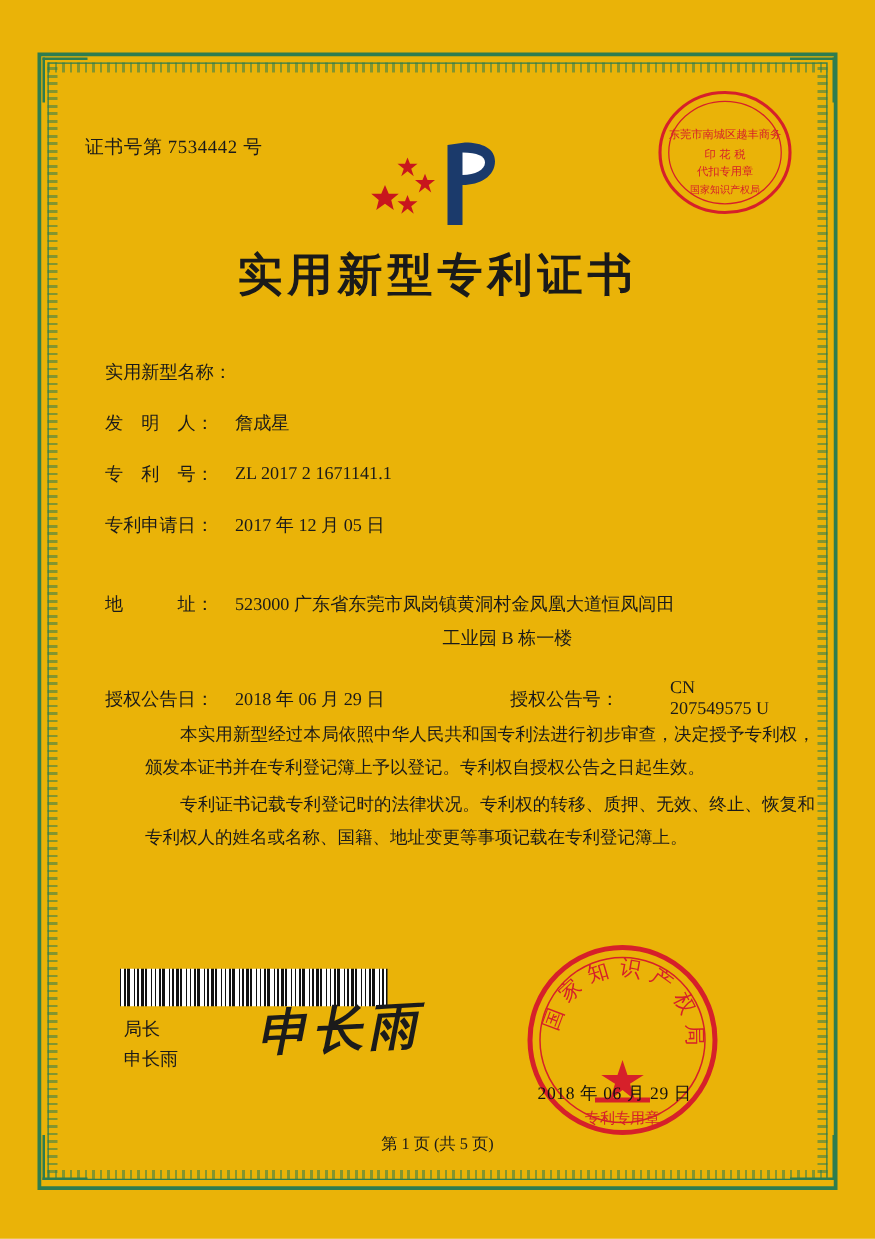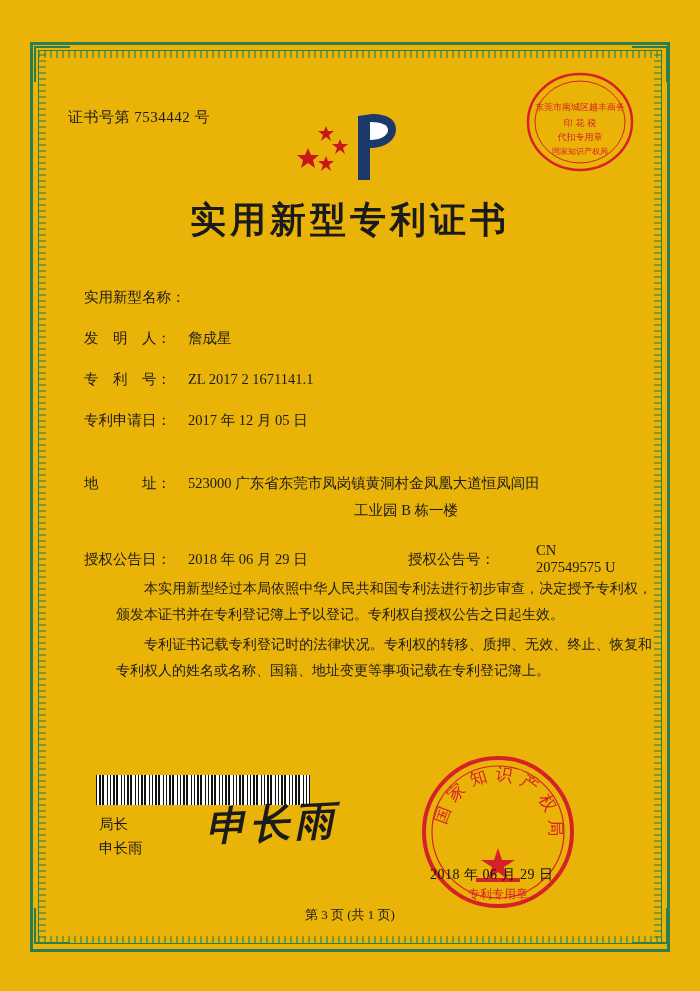--- a/index.html
+++ b/index.html
@@ -293,15 +293,15 @@
       <g fill="#d6202a">
         <polygon points="80,96 84,108 97,108 86,115 90,128 80,120 70,128 74,115 63,108 76,108"></polygon>
       </g>
       <rect x="58" y="126" width="44" height="4" fill="#d6202a"></rect>
       <text x="80" y="146" font-size="12" fill="#d6202a" text-anchor="middle" font-family="DejaVu Sans, sans-serif">专利专用章</text>
     </svg>
   </div>
 
   <div class="seal-date">2018 年 06 月 29 日</div>
 
-  <div class="footer">第 3 页 (共 1 页)</div>
+  <div class="footer">第 1 页 (共 5 页)</div>
 
 </div>
 
 </body></html>

